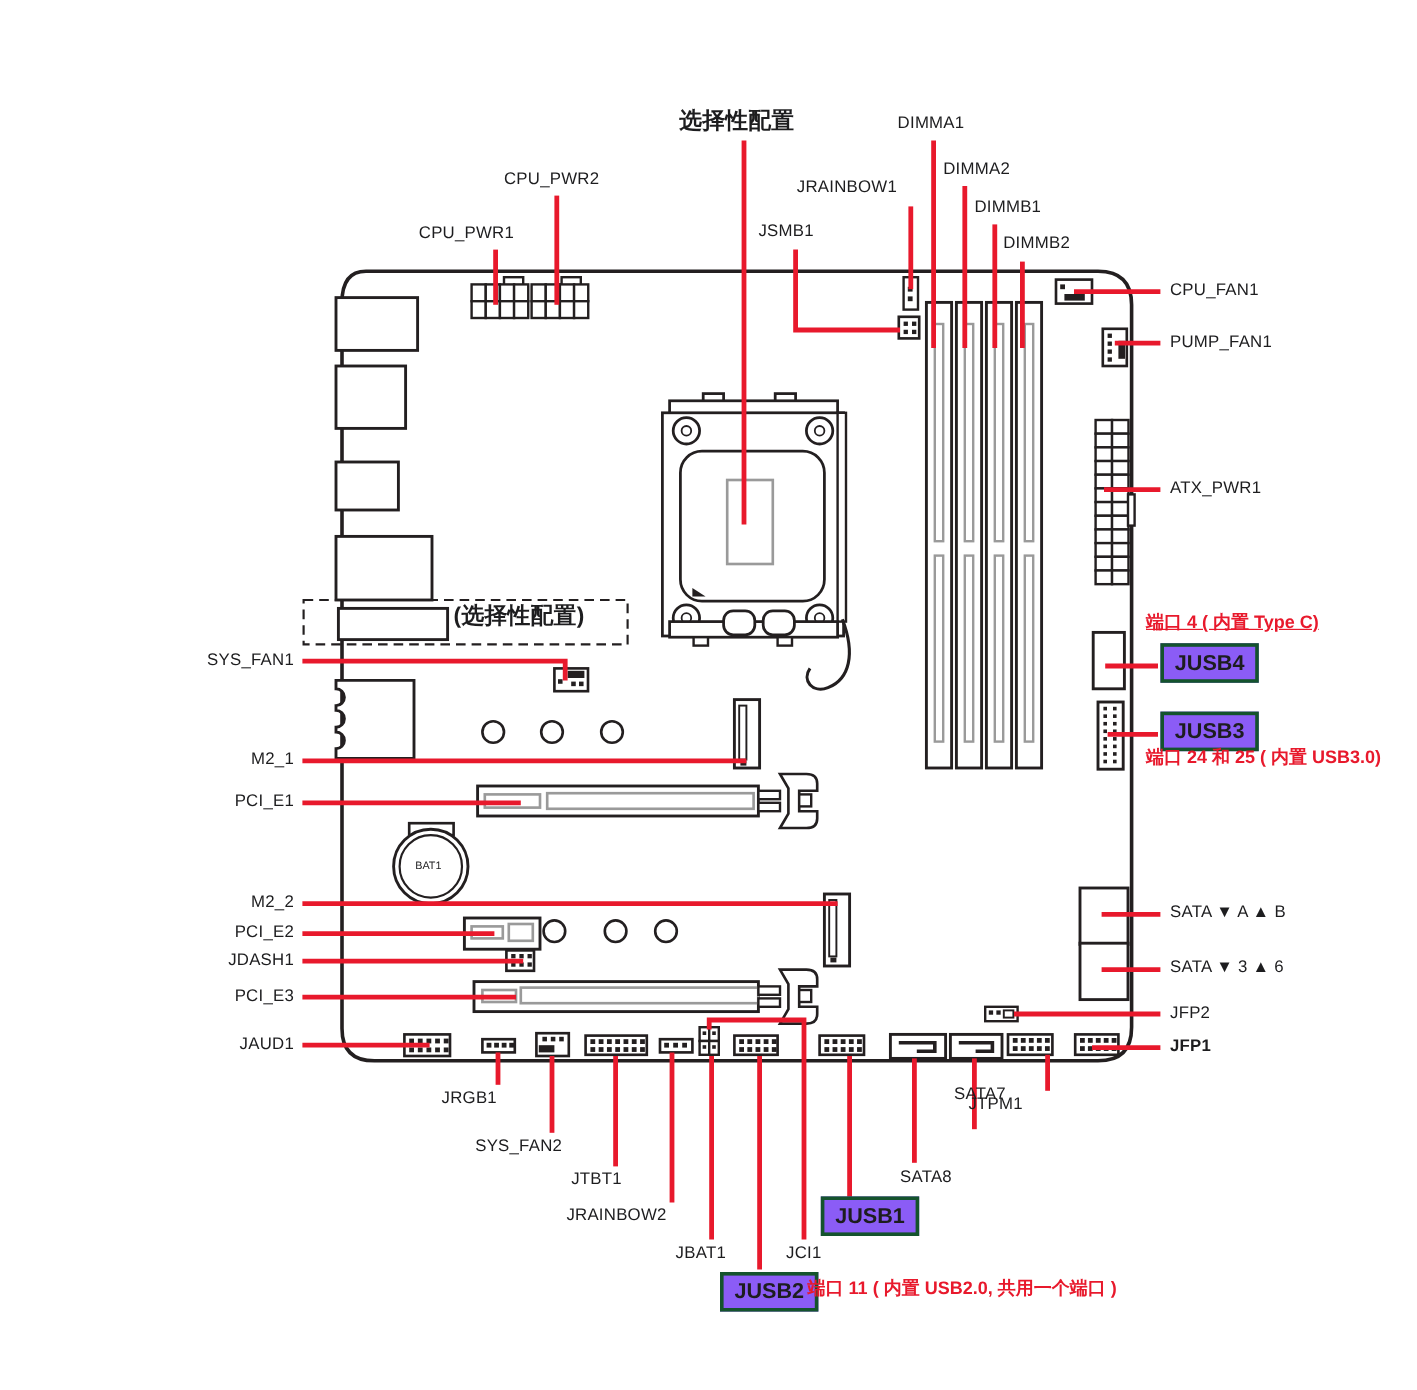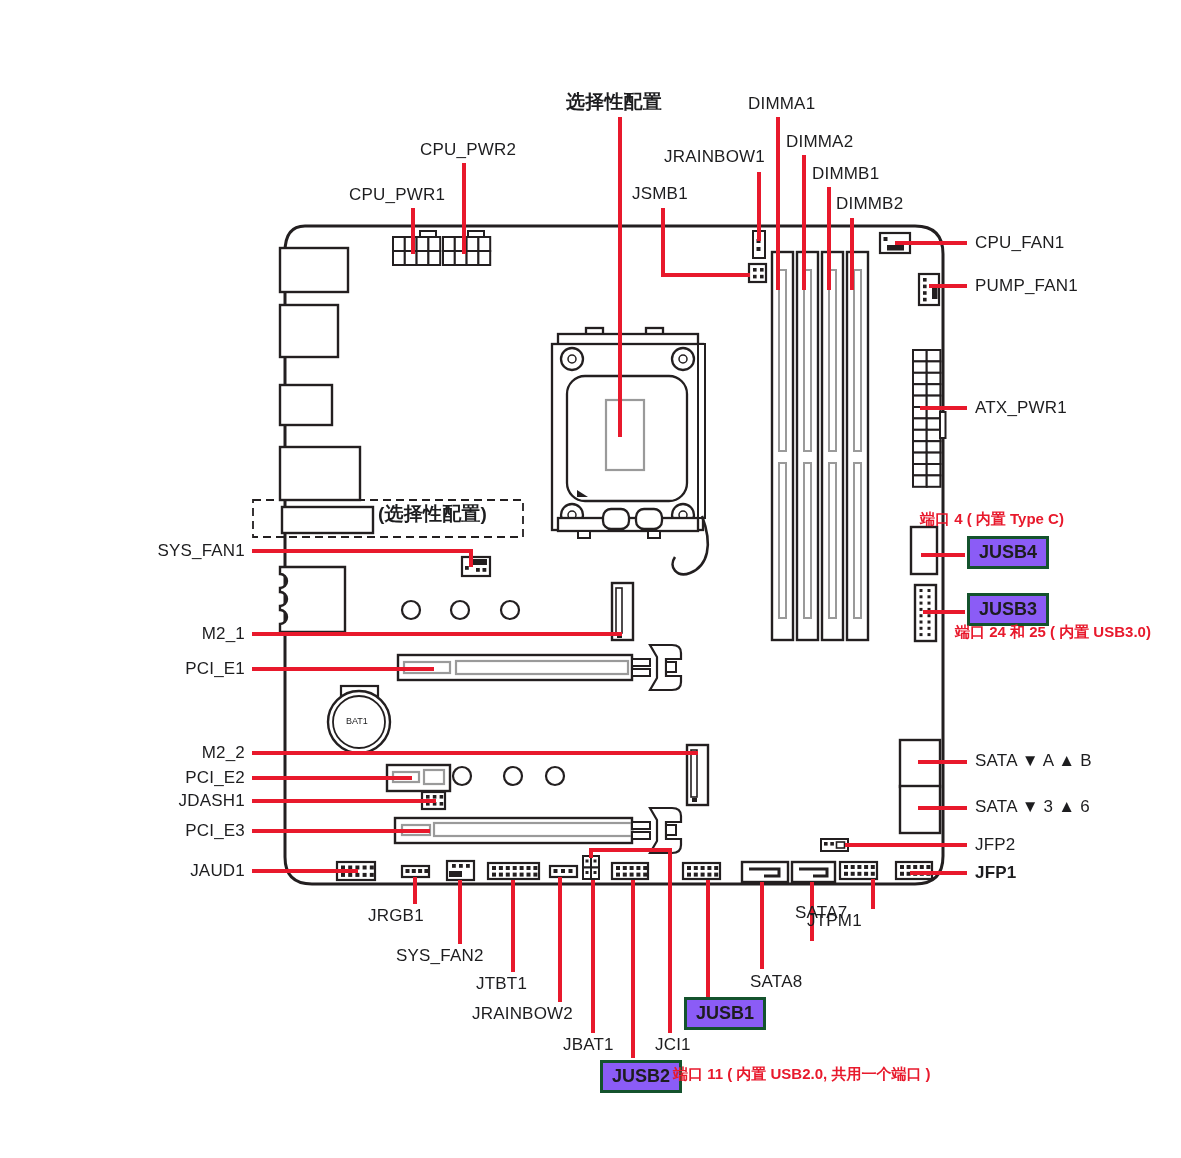--- a/index.html
+++ b/index.html
@@ -1,19 +1,19 @@
 <!DOCTYPE html>
 <html><head>
 <meta charset="utf-8">
 <style>
   html,body{margin:0;padding:0;background:#fff;}
   .stage{position:relative;width:1181px;height:1158px;background:#fff;overflow:hidden;
          font-family:"Liberation Sans", sans-serif;}
   .stage svg{position:absolute;left:0;top:0;}
-  .lbl{position:absolute;font-size:17px;font-weight:500;color:#1d1d1f;
+  .lbl{position:absolute;font-size:14px;font-weight:500;color:#1d1d1f;
        white-space:nowrap;letter-spacing:.2px;line-height:1.1;}
   .lbl-cjk{font-size:19px;font-weight:600;}
   .lbl-right{text-align:right;right:936px;}
   .lbl-tiny{font-size:9px;font-weight:400;letter-spacing:0;}
   .note{position:absolute;font-size:15px;font-weight:700;color:#e8192c;
         white-space:nowrap;line-height:1.1;}
   .bluebox{position:absolute;border:3px solid #14532d;background:#8b5cf6;color:#1d1d1f;
            font-size:18px;font-weight:600;padding:3px 9px;white-space:nowrap;line-height:1.15;}
 </style>
 </head>
@@ -511,17 +511,17 @@
 <div class="lbl" style="left:807px;top:912px;">JTPM1</div>
 
 <div class="lbl lbl-tiny" style="left:346px;top:717px;">BAT1</div>
 <div class="lbl lbl-cjk" style="left:378px;top:504px;">(选择性配置)</div>
 
 <div class="bluebox" style="left:967px;top:536px;">JUSB4</div>
 <div class="bluebox" style="left:967px;top:593px;">JUSB3</div>
 <div class="bluebox" style="left:684px;top:997px;">JUSB1</div>
 <div class="bluebox" style="left:600px;top:1060px;">JUSB2</div>
 
-<div class="note" style="left:920px;top:511px;">端口 4 ( 内置 Type C)</div>
+<div class="note" style="left:955px;top:511px;text-decoration:underline;">端口 4 ( 内置 Type C)</div>
 <div class="note" style="left:955px;top:624px;">端口 24 和 25 ( 内置 USB3.0)</div>
 <div class="note" style="left:673px;top:1066px;">端口 11 ( 内置 USB2.0, 共用一个端口 )</div>
 
 </div>
 
 </body></html>

